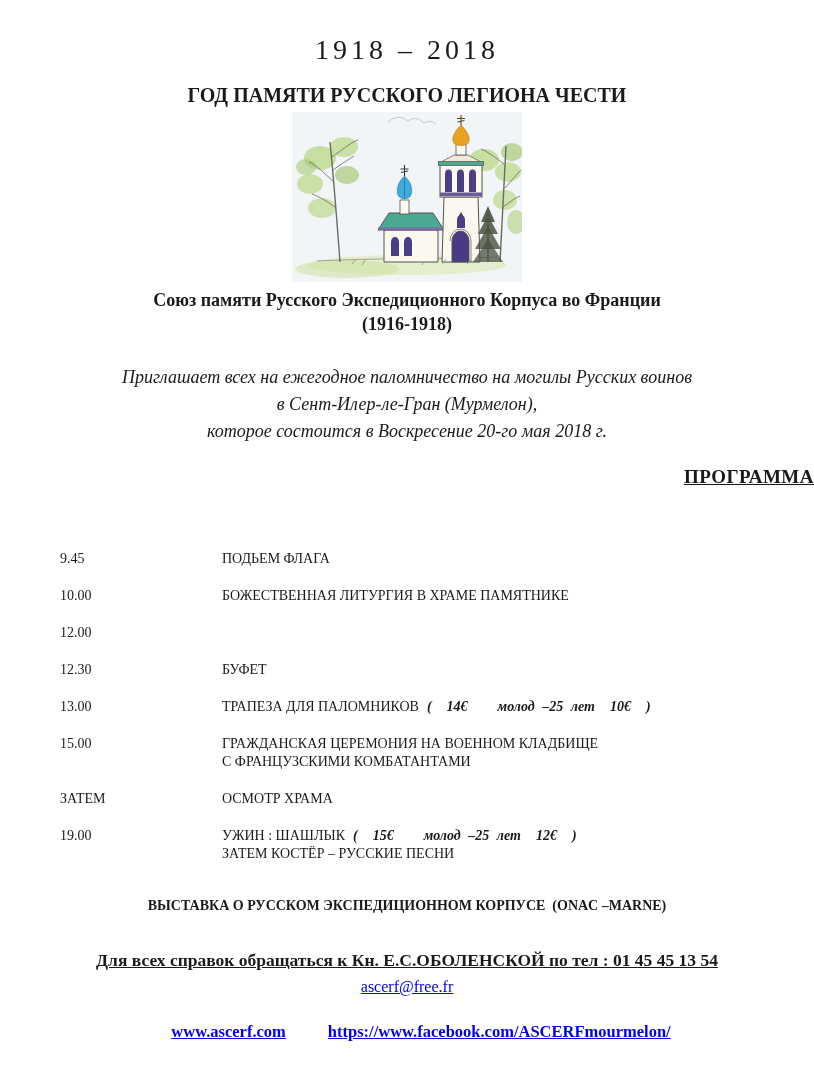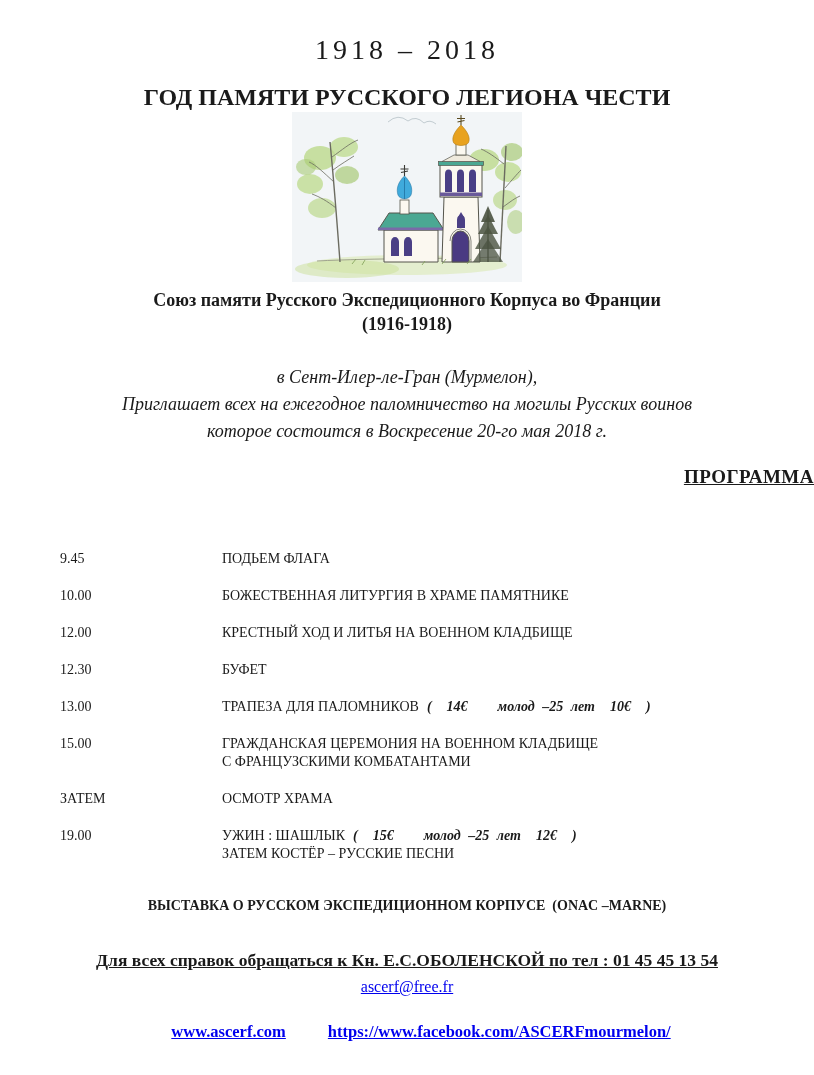--- a/index.html
+++ b/index.html
@@ -17,21 +17,21 @@
   .sec { position: absolute; left: 0; width: 100%; text-align: center; }
 
   .years {
     top: 34px;
     font-size: 28px;
     letter-spacing: 4px;
     font-weight: 400;
   }
   .memorial {
     top: 84px;
-    font-size: 24px;
+    font-size: 20px;
     font-weight: bold;
   }
   .church-wrap {
     top: 112px;
     display: flex;
     justify-content: center;
   }
   .church-box { width: 230px; height: 170px; }
 
   .org { top: 288px; font-size: 18px; font-weight: bold; line-height: 24px; }
@@ -149,42 +149,41 @@
       <path d="M60,152 l4,-5 M70,153 l3,-5 M150,152 l4,-5 M130,153 l3,-4 M175,152 l4,-5" stroke="#7fa055" stroke-width="0.8" fill="none"></path>
     </svg>
   </div>
 
   <div class="sec org">
     <div>Союз памяти Русского Экспедиционного Корпуса во Франции</div>
     <div>(1916-1918)</div>
   </div>
 
   <div class="sec invite">
+    <div>Приглашает всех на ежегодное паломничество на могилы Русских воинов</div>
     <div>в Сент-Илер-ле-Гран (Мурмелон),</div>
-    <div>Приглашает всех на ежегодное паломничество на могилы Русских воинов</div>
     <div>которое состоится в Воскресение 20-го мая 2018 г.</div>
   </div>
 
   <div class="sec program-title">ПРОГРАММА</div>
 
   <div class="schedule">
 
     <div class="srow">
       <span class="time">9.45</span>
       <span class="desc"><span>ПОДЬЕМ ФЛАГА</span></span>
     </div>
 
     <div class="srow">
       <span class="time">10.00</span>
       <span class="desc"><span>БОЖЕСТВЕННАЯ ЛИТУРГИЯ В ХРАМЕ ПАМЯТНИКЕ</span></span>
     </div>
 
     <div class="srow">
       <span class="time">12.00</span>
-      <span class="desc"><span>КРЕСТНЫЙ ХОД И ЛИТЬЯ НА ВОЕННОМ КЛАДБИЩЕ</span></span>
     </div>
 
     <div class="srow">
       <span class="time">12.30</span>
       <span class="desc"><span>БУФЕТ</span></span>
     </div>
 
     <div class="srow">
       <span class="time">13.00</span>
       <span class="desc"><span>ТРАПЕЗА ДЛЯ ПАЛОМНИКОВ</span><span class="price">(  14€    молод –25 лет  10€  )</span></span>

